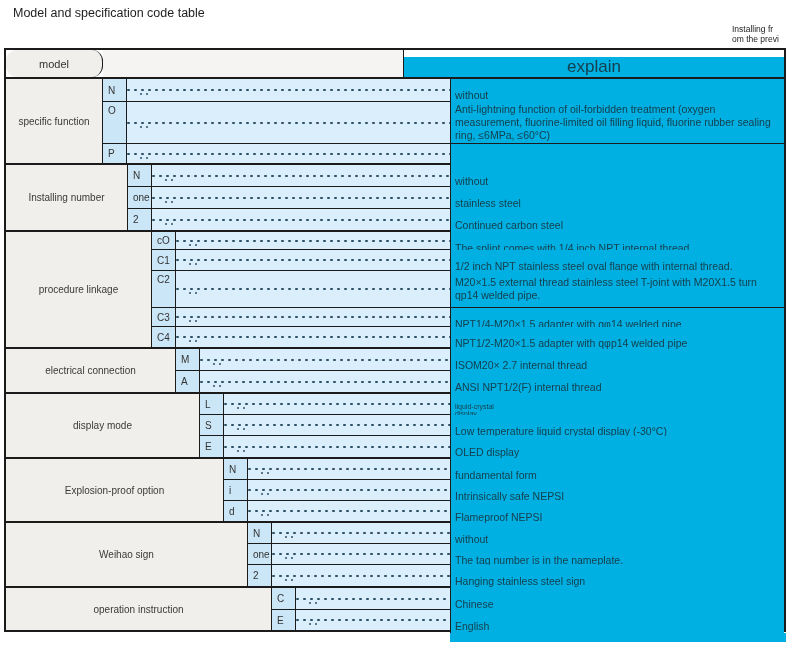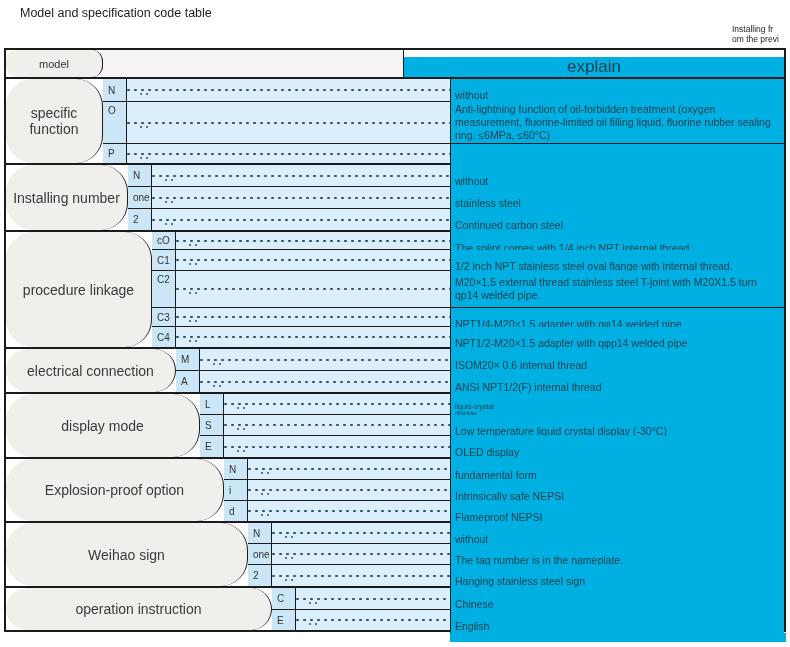--- a/index.html
+++ b/index.html
@@ -1,21 +1,21 @@
 <!DOCTYPE html>
 <html style="--cyan: #00b0e2; --codebg: #cbe6f7; --dotsbg: #dbeefb; --labelbg: #f1efec; --border: #1b1b1b; --explaintext: #14404f;"><head>
 <meta charset="utf-8">
 <style>
   html,body{margin:0;padding:0;}
   body{
     width:790px;height:647px;position:relative;background:#ffffff;
     font-family:"Liberation Sans", sans-serif;overflow:hidden;
   }
   #page-title{
-    position:absolute;left:20px;top:6px;font-size:12.5px;color:#1d1d1d;
+    position:absolute;left:13px;top:6px;font-size:12.5px;color:#1d1d1d;
   }
   #continued-note{
     position:absolute;right:0px;top:25px;width:58px;font-size:8.5px;
     line-height:9.5px;color:#222;overflow:hidden;white-space:nowrap;
   }
   #spec-table{
     position:absolute;left:4px;top:48px;width:782px;box-sizing:border-box;
     border:2px solid var(--border,#1b1b1b);display:flex;flex-direction:column;
     background:#fff;
   }
@@ -30,21 +30,21 @@
     width:380px;flex-shrink:0;box-sizing:border-box;background:var(--cyan,#00b0e2);
     display:flex;align-items:center;justify-content:center;font-size:17px;
     color:var(--explaintext,#14404f);
     margin-top:7px;
   }
   .group{display:flex;border-bottom:2px solid var(--border,#1b1b1b);}
   .group:last-child{border-bottom:none;}
   .glabel{
     flex-shrink:0;box-sizing:border-box;background:var(--labelbg,#f1efec);
     border-right:1px solid var(--border,#1b1b1b);display:flex;align-items:center;
-    justify-content:center;text-align:center;font-size:14px;color:#3a3a3a;border-radius:27px;
+    justify-content:center;text-align:center;font-size:10px;color:#3a3a3a;
   }
   .grows{flex:1;display:flex;flex-direction:column;}
   .row{display:flex;border-bottom:1px solid var(--border,#1b1b1b);}
   .row:last-child{border-bottom:none;}
   .code{
     width:24px;flex-shrink:0;box-sizing:border-box;background:var(--codebg,#cbe6f7);
     border-right:1px solid var(--border,#1b1b1b);display:flex;align-items:center;
     padding-left:5px;font-size:10px;color:#333;overflow:visible;white-space:nowrap;
   }
   .row.tall .code{align-items:flex-start;padding-top:3px;}
@@ -160,21 +160,21 @@
       </div>
     </div>
   </div>
 
   <div class="group">
     <div class="glabel" style="width:170px">electrical connection</div>
     <div class="grows">
       <div class="row" style="height:21px">
         <div class="code">M</div>
         <div class="dotsarea"></div>
-        <div class="explain">ISOM20× 0.6 internal thread</div>
+        <div class="explain">ISOM20× 2.7 internal thread</div>
       </div>
       <div class="row" style="height:21px">
         <div class="code">A</div>
         <div class="dotsarea"></div>
         <div class="explain">ANSI NPT1/2(F) internal thread</div>
       </div>
     </div>
   </div>
 
   <div class="group">

